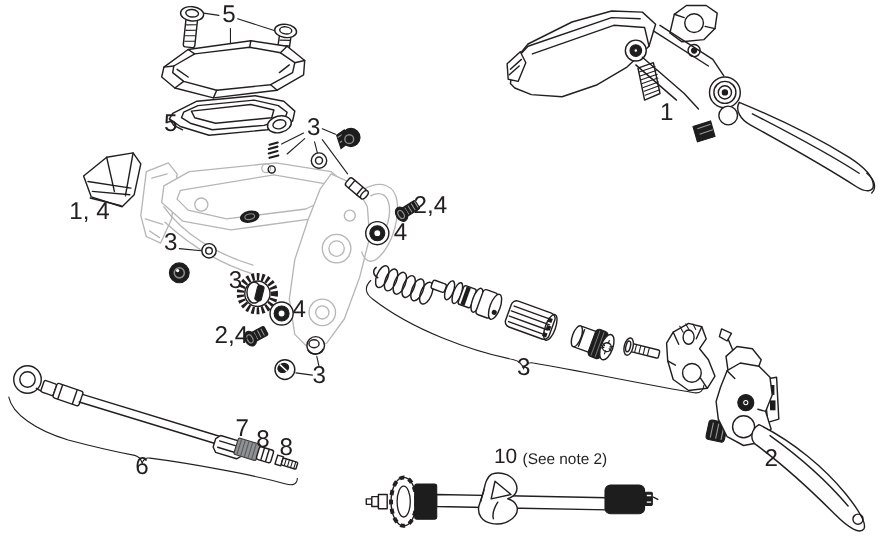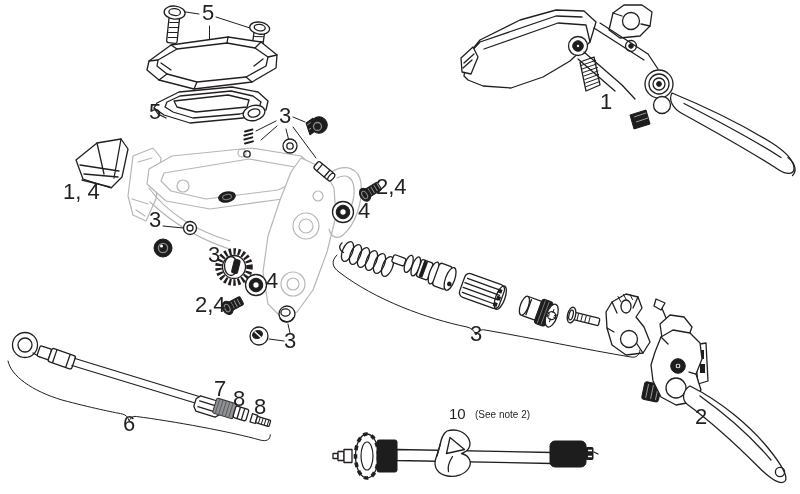--- a/index.html
+++ b/index.html
@@ -1,22 +1,22 @@
 <!DOCTYPE html>
 <html><head>
 <meta charset="utf-8">
 <style>
   html,body{margin:0;padding:0;background:#fff;}
   .stage{position:relative;width:800px;height:494px;background:#fff;overflow:hidden;
          font-family:"Liberation Sans",sans-serif;}
   .art{position:absolute;left:0;top:0;}
   .callout{position:absolute;color:#231f20;font-size:22px;line-height:1;white-space:nowrap;
            font-family:"Liberation Sans",sans-serif;}
-  .callout.md{font-size:15px;}
-  .callout.sm{font-size:10px;}
+  .callout.md{font-size:19px;}
+  .callout.sm{font-size:14px;}
   
   .ln{fill:none;stroke:#231f20;stroke-width:1.3;stroke-linecap:round;stroke-linejoin:round;}
   .lnf{fill:#fff;stroke:#231f20;stroke-width:1.3;stroke-linecap:round;stroke-linejoin:round;}
   .thin{fill:none;stroke:#231f20;stroke-width:1;stroke-linecap:round;}
   .gh{fill:none;stroke:#b6b6b6;stroke-width:1.2;stroke-linecap:round;stroke-linejoin:round;}
   .ghf{fill:#fff;stroke:#b6b6b6;stroke-width:1.2;stroke-linejoin:round;}
   .dk{fill:#1d1d1d;stroke:none;}
   .dks{fill:#1d1d1d;stroke:#1d1d1d;stroke-width:1;}
 </style>
 </head>

